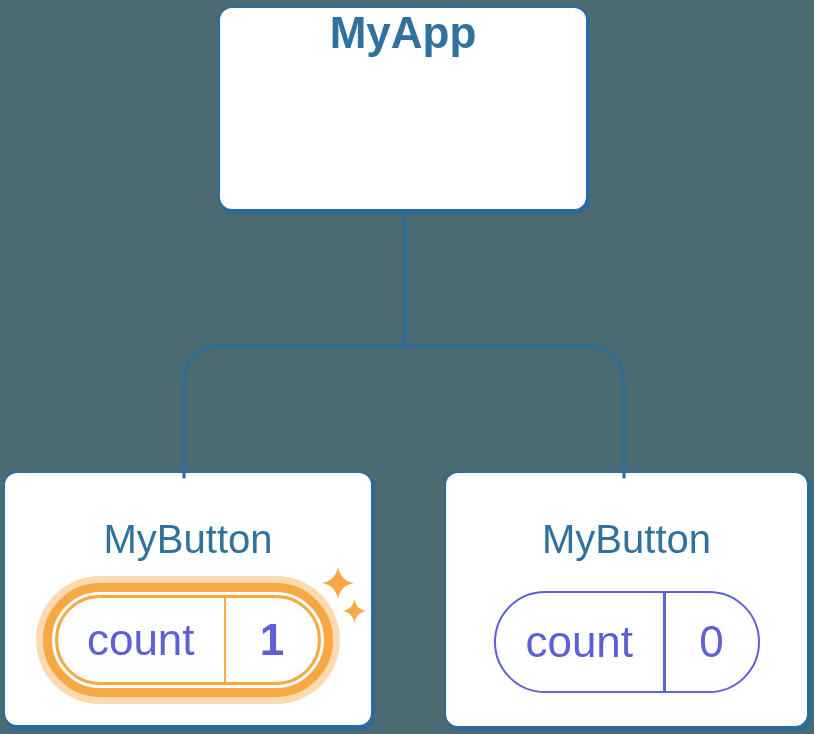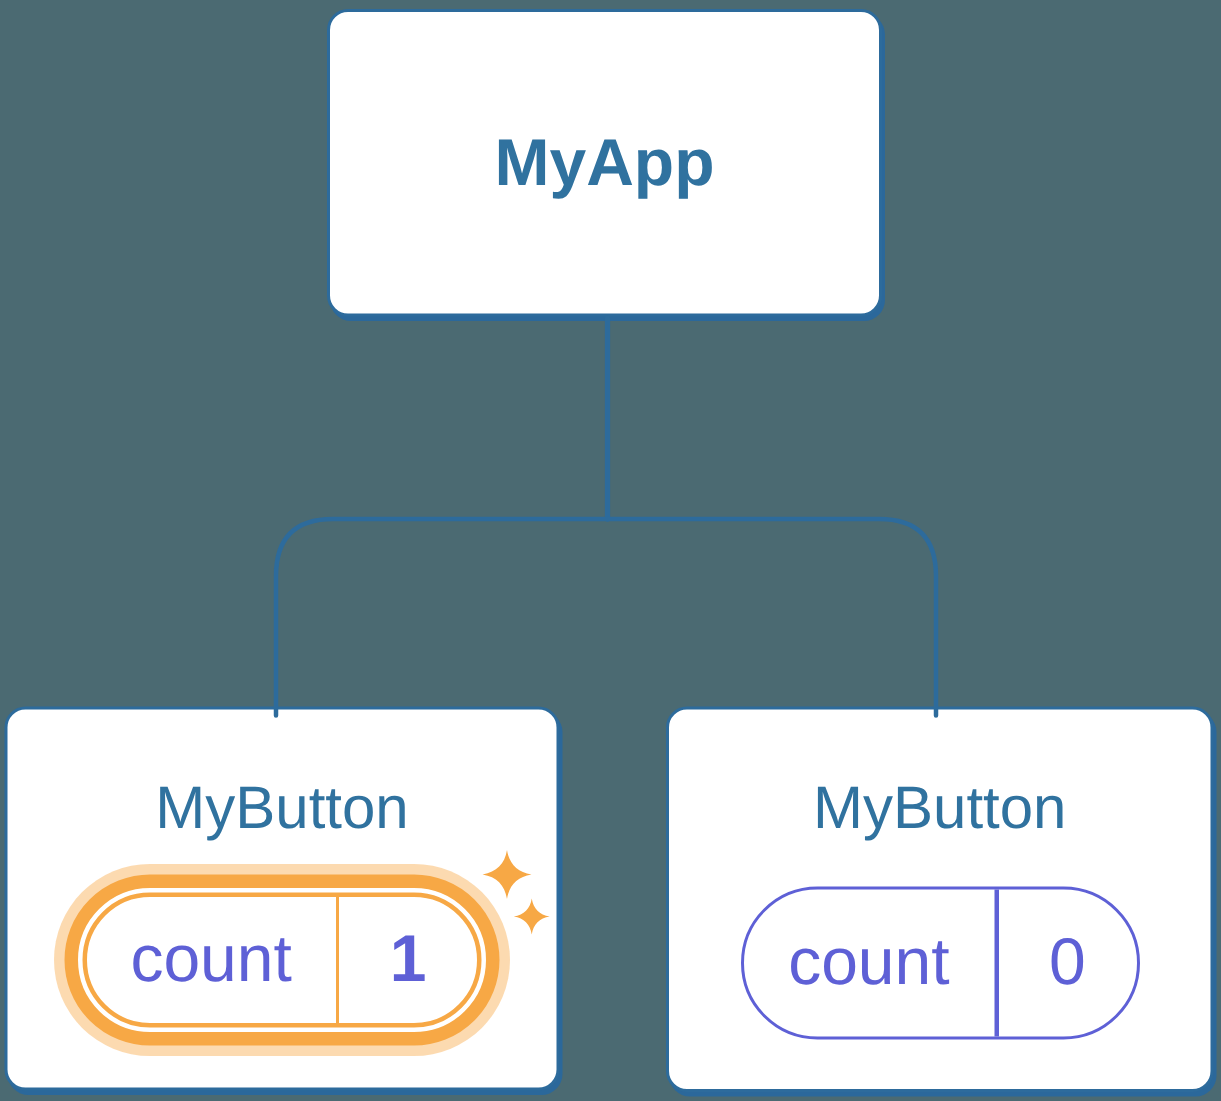--- a/index.html
+++ b/index.html
@@ -22,21 +22,20 @@
     background: #ffffff;
     border: 2px solid #2D6B9C;
     border-radius: 14px;
     box-shadow: 2px 3px 0 0 #2B689B;
     z-index: 1;
   }
   #app-node {
     left: 218px; top: 6px;
     width: 370px; height: 205px;
     display: flex;
-    align-items: center;
     justify-content: center;
   }
   .app-title {
     font-size: 44px;
     font-weight: 700;
     color: #30729F;
   }
   .btn-node {
     display: flex;
     flex-direction: column;

